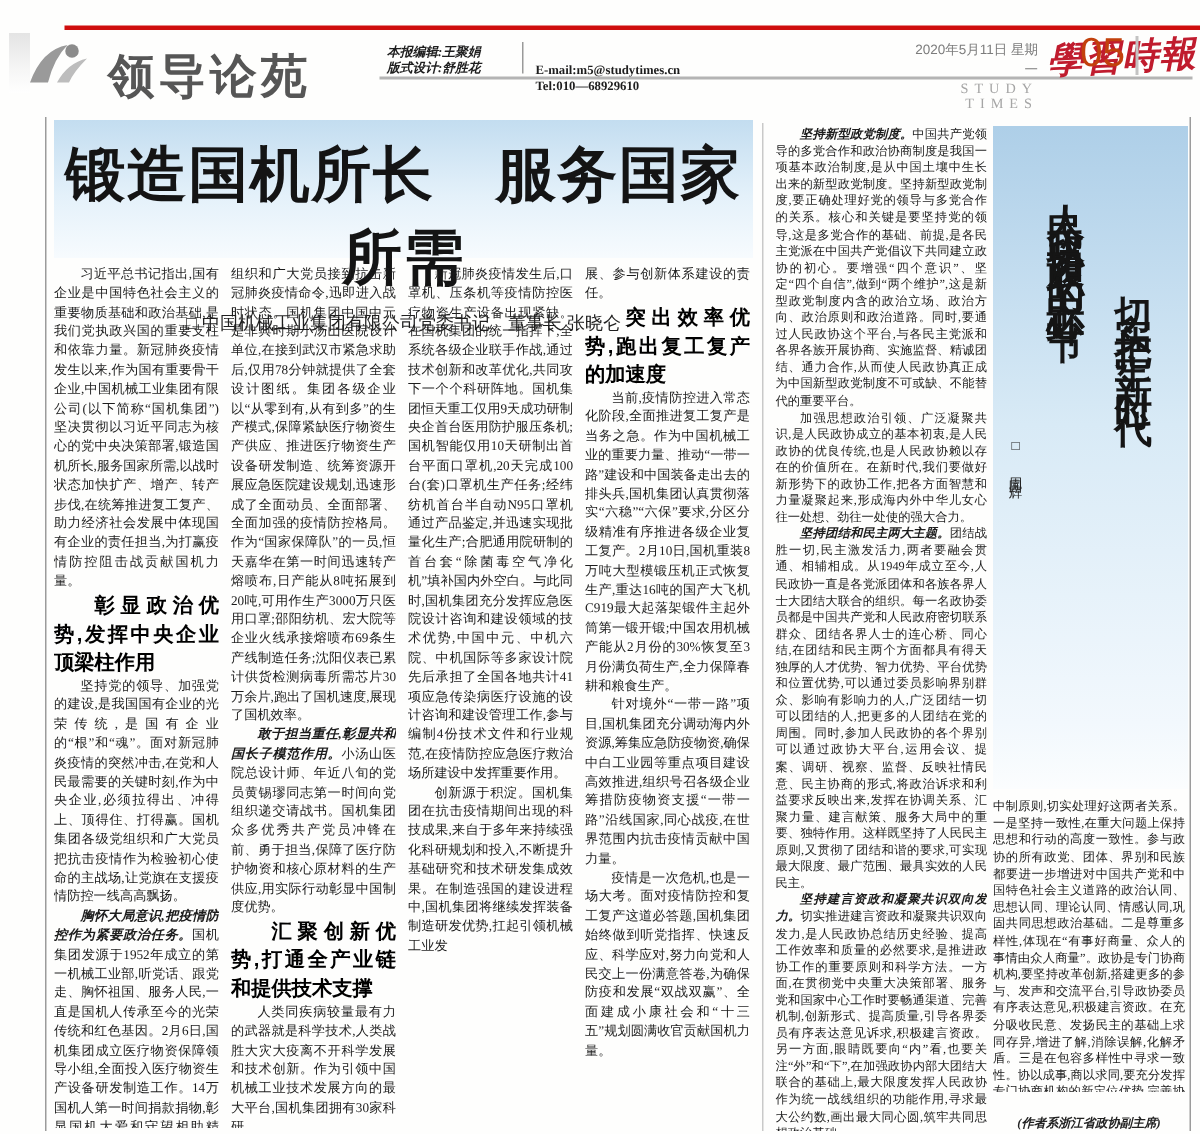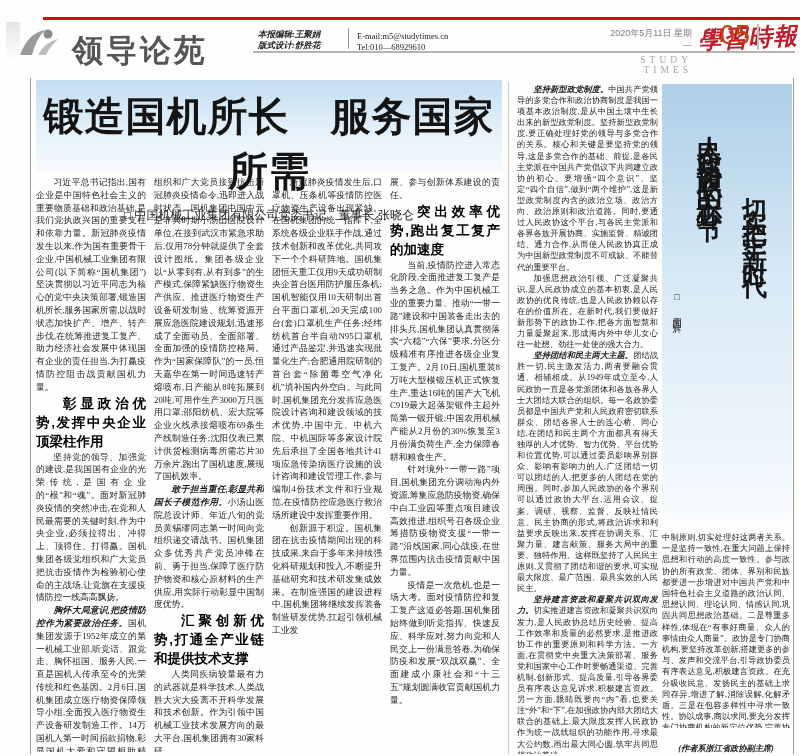--- a/index.html
+++ b/index.html
@@ -8,21 +8,21 @@
 
   
   .red-rule{position:absolute;left:43px;top:17px;width:757px;height:3px;background:#cf0e0e;}
   .corner-mark{position:absolute;left:6px;top:22px;width:14px;height:40px;
     background:linear-gradient(180deg,#d9d9d9,#f2f2f2 60%,#ffffff);opacity:.7;}
   .logo{position:absolute;left:18px;top:25px;width:42px;height:32px;}
   .section-title{position:absolute;left:72px;top:30px;font-family:"Liberation Sans","DejaVu Sans",sans-serif;
     font-size:31px;font-weight:bold;color:#565656;letter-spacing:3px;}
   .editor-box{position:absolute;left:258px;top:29px;font-size:8.5px;line-height:11px;color:#1e1e1e;font-style:italic;font-weight:bold;}
   .hdr-vdiv{position:absolute;left:348px;top:28px;width:1px;height:21px;background:#9a9a9a;}
-  .contact-box{position:absolute;left:357px;top:31px;font-size:8.5px;line-height:11px;color:#1e1e1e;}
+  .contact-box{position:absolute;left:357px;top:41px;font-size:8.5px;line-height:11px;color:#1e1e1e;font-weight:bold;}
   .header-rule{position:absolute;left:253px;top:51px;width:542px;height:2px;background:#b4b4b4;}
   .date-box{position:absolute;left:606px;top:27px;text-align:right;width:86px;}
   .date-line{font-size:9px;color:#7c7c7c;font-family:"Liberation Sans",sans-serif;}
   .masthead-en{font-size:9.5px;color:#a5a5a5;letter-spacing:4px;font-family:"Liberation Serif",serif;margin-top:2px;}
   .masthead-cn{position:absolute;left:698px;top:22px;font-size:24px;font-weight:bold;font-style:italic;
     color:#c01c2e;letter-spacing:1px;transform:rotate(-3deg);}
   .pn-div{position:absolute;left:757px;top:24px;width:2px;height:26px;background:#c3c3c3;}
   .page-number{position:absolute;left:720px;top:20px;font-size:27px;color:#c2410c;font-family:"Liberation Sans",sans-serif;}
 
   

